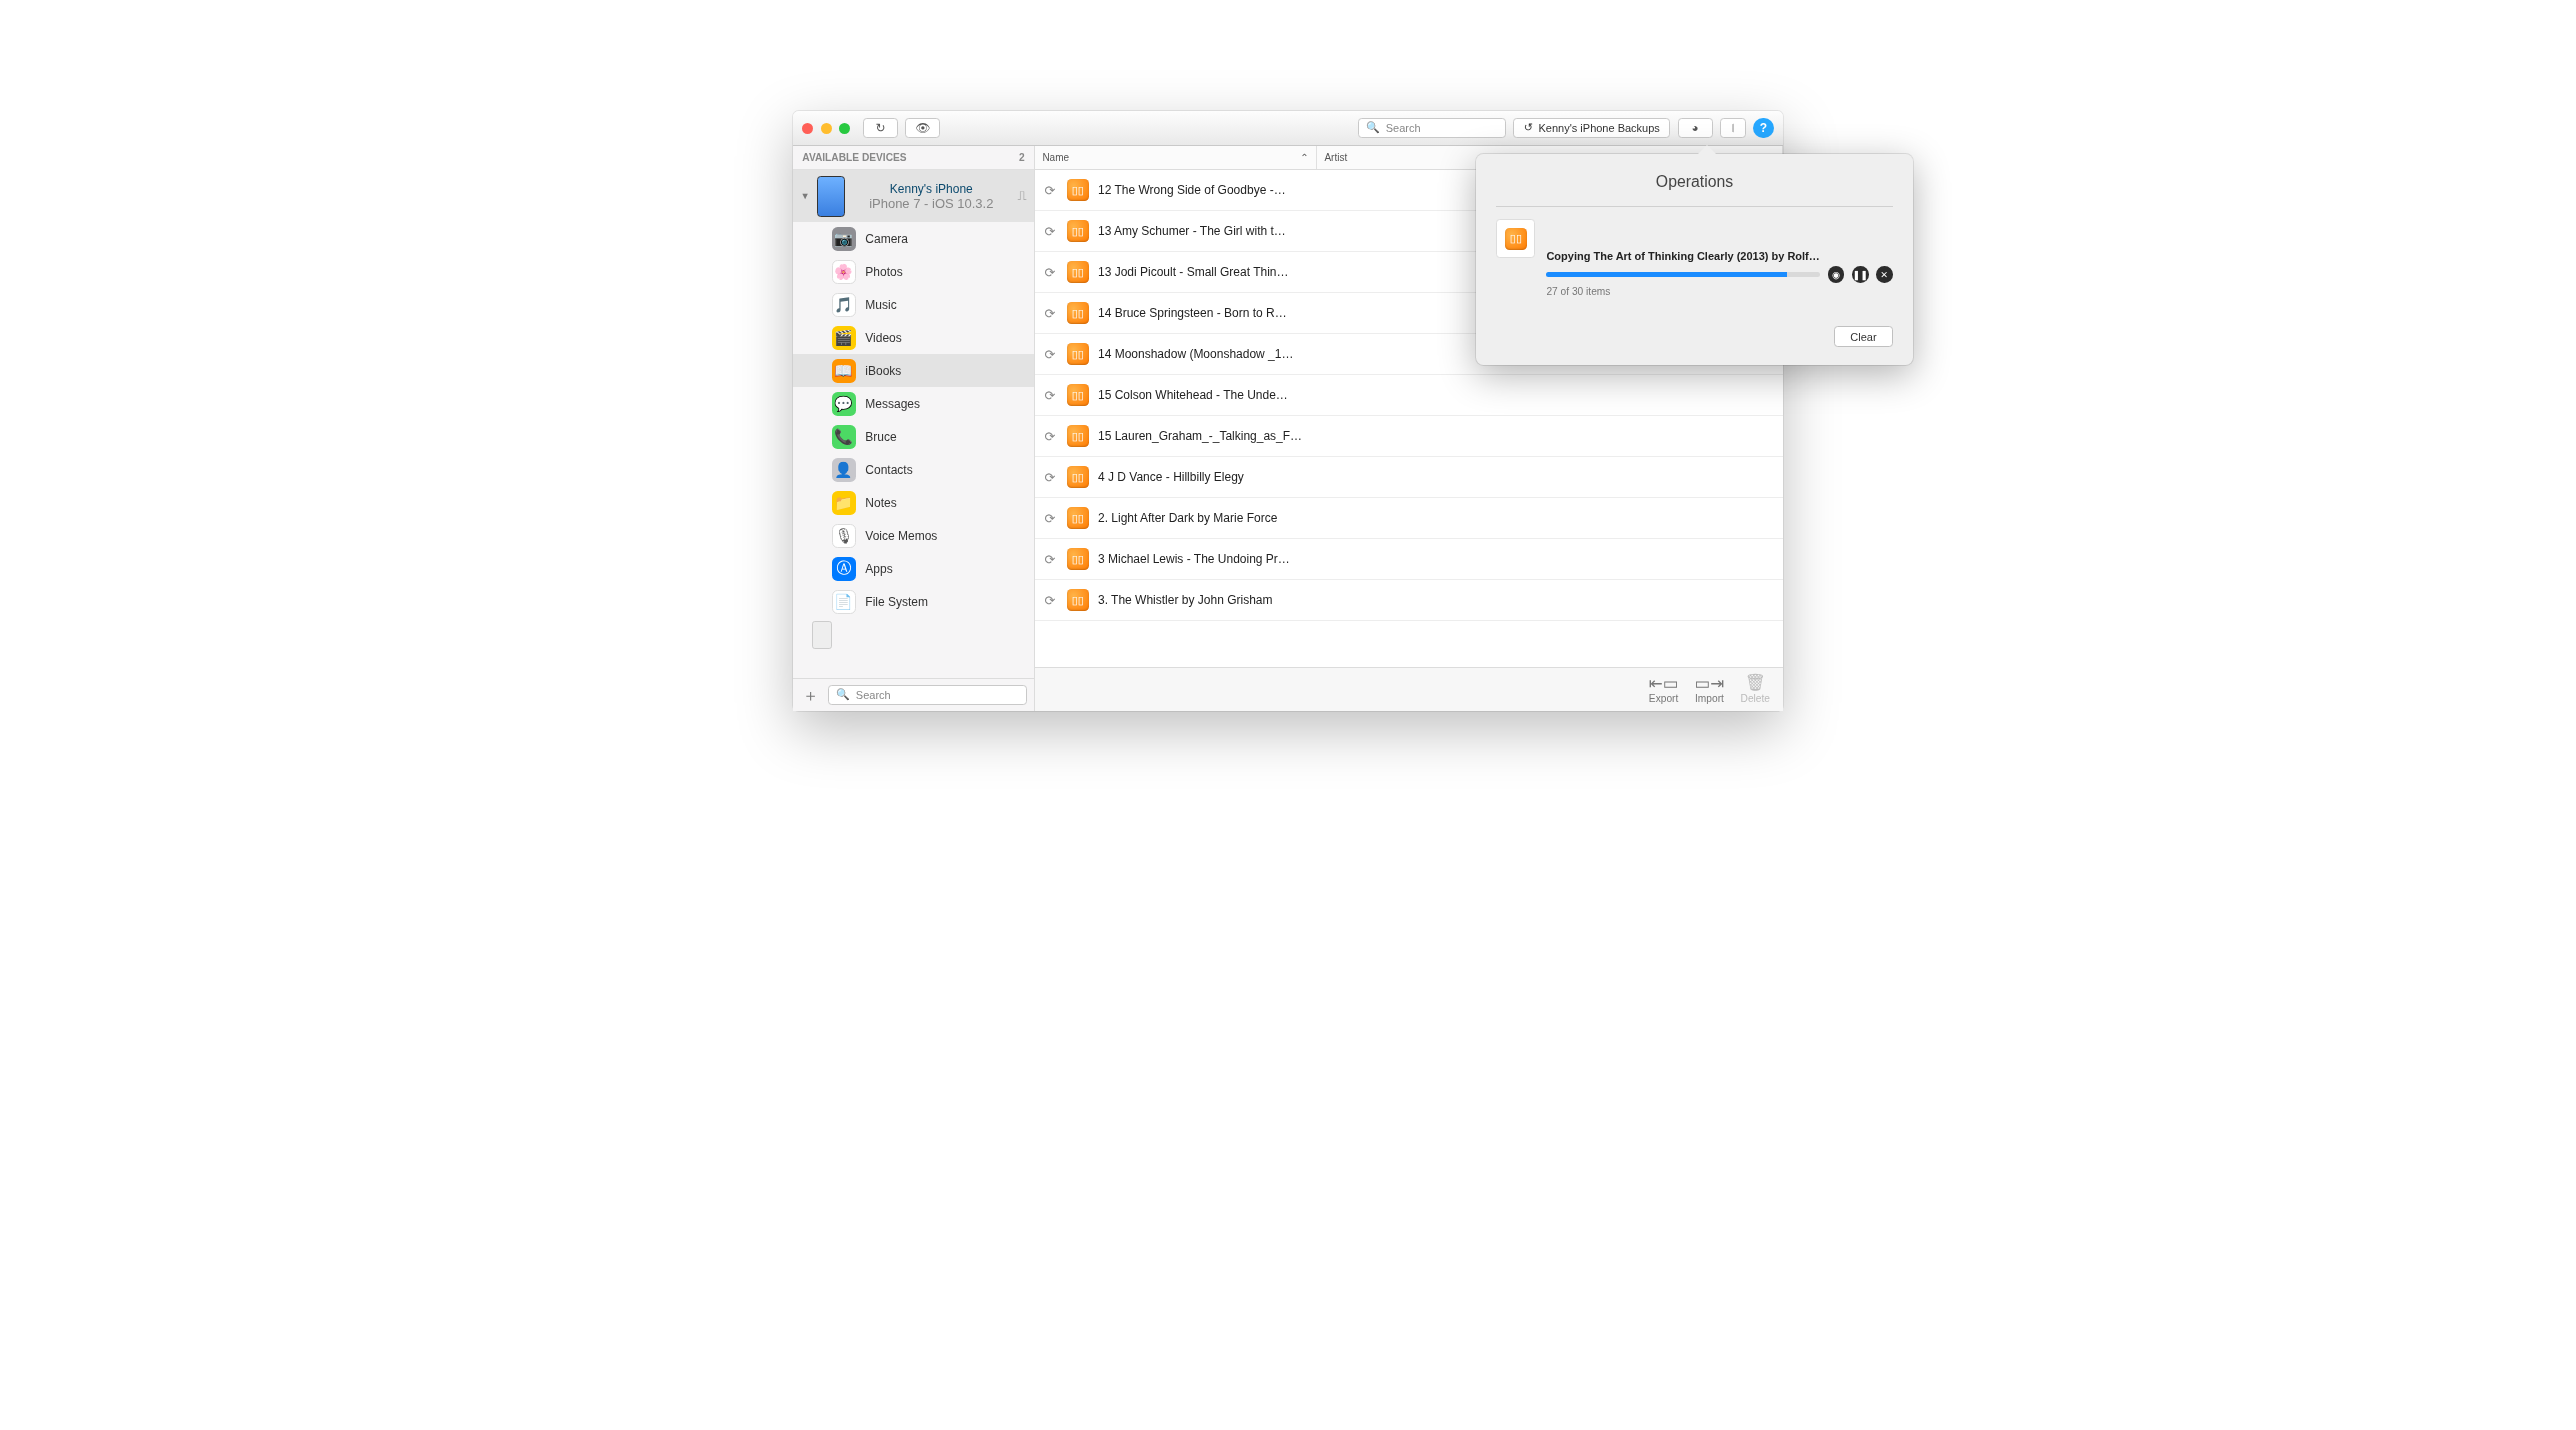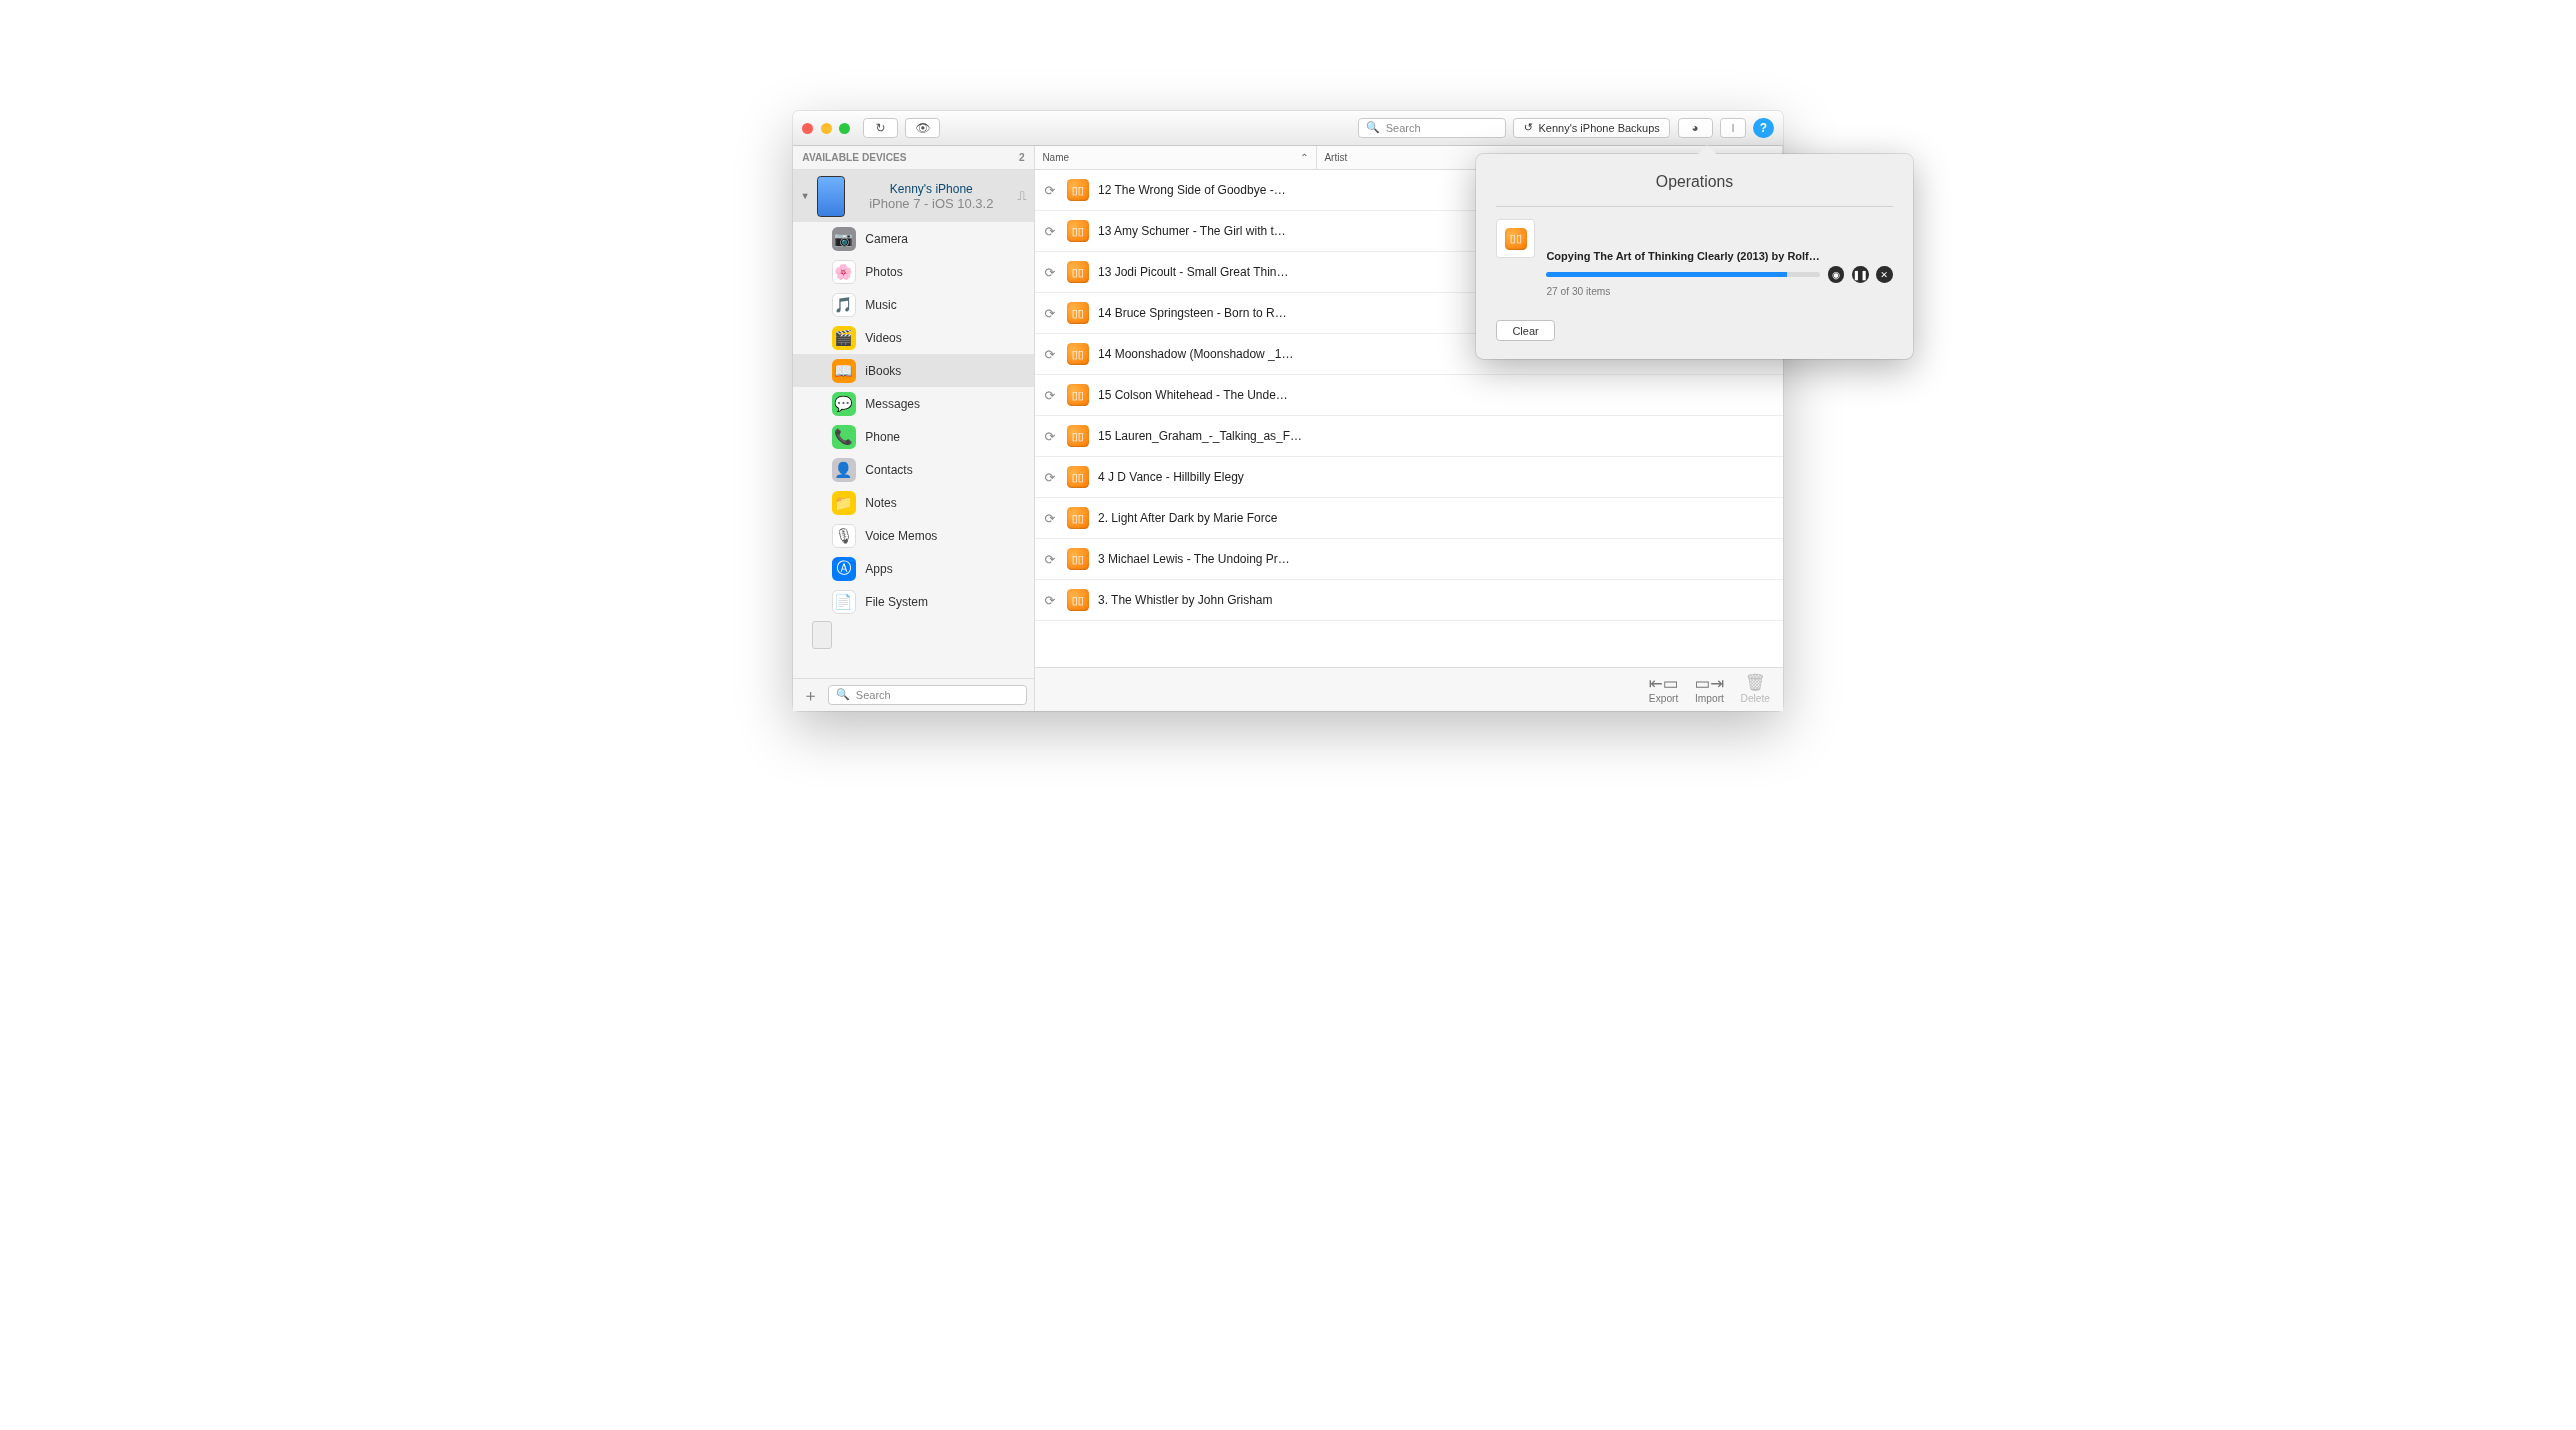--- a/index.html
+++ b/index.html
@@ -77,21 +77,21 @@
 .pop-divider { height: 0.9px; background: #d0d0d0; margin-bottom: 13px; }
 .op-row { display: flex; gap: 11px; align-items: flex-start; }
 .op-ico { width: 39px; height: 39px; background: #fff; border: 0.9px solid #ddd; border-radius: 3.7px; display: flex; align-items: center; justify-content: center; }
 .op-body { flex: 1; }
 .op-name { font-size: 11px; font-weight: 600; color: #222; white-space: nowrap; overflow: hidden; text-overflow: ellipsis; max-width: 278px; margin-top: 31px; }
 .op-bar-row { display: flex; align-items: center; gap: 7.4px; margin-top: 3.7px; }
 .op-bar { flex: 1; height: 5.6px; background: #d9d9d9; border-radius: 2.8px; overflow: hidden; }
 .op-fill { height: 100%; background: #1a8cff; }
 .op-ctrl { width: 16.7px; height: 16.7px; border-radius: 50%; background: #2c2c2c; color: #fff; display: flex; align-items: center; justify-content: center; font-size: 9.3px; }
 .op-sub { font-size: 10.2px; color: #777; margin-top: 3.7px; }
-.pop-footer { display: flex; justify-content: flex-start; margin-top: 23px; }
+.pop-footer { display: flex; justify-content: flex-end; margin-top: 29px; }
 .clear-btn { height: 20.4px; padding: 0 15px; background: #fff; border: 0.9px solid #c0c0c0; border-radius: 3.7px; font-size: 11px; color: #333; display: flex; align-items: center; }
 .trunc-dev { height: 33px; display:flex; align-items:center; padding-left:18.5px; gap:9.3px; font-size:12px; color:#333; }
 </style>
 </head>
 <body>
 
 <div class="window">
 
   <div class="titlebar">
     <div class="traffic">
@@ -180,21 +180,21 @@
             <div class="sb-item">
 
     <div class="sb-ico" style="background:#4cd964;">💬</div>
     <span>Messages</span>
   </div>
           </div>
           <div class="sb-item-wrap">
             <div class="sb-item">
 
     <div class="sb-ico" style="background:#4cd964;">📞</div>
-    <span>Phone</span>
+    <span>Bruce</span>
   </div>
           </div>
           <div class="sb-item-wrap">
             <div class="sb-item">
 
     <div class="sb-ico" style="background:#c7c7cc;">👤</div>
     <span>Contacts</span>
   </div>
           </div>
           <div class="sb-item-wrap">

